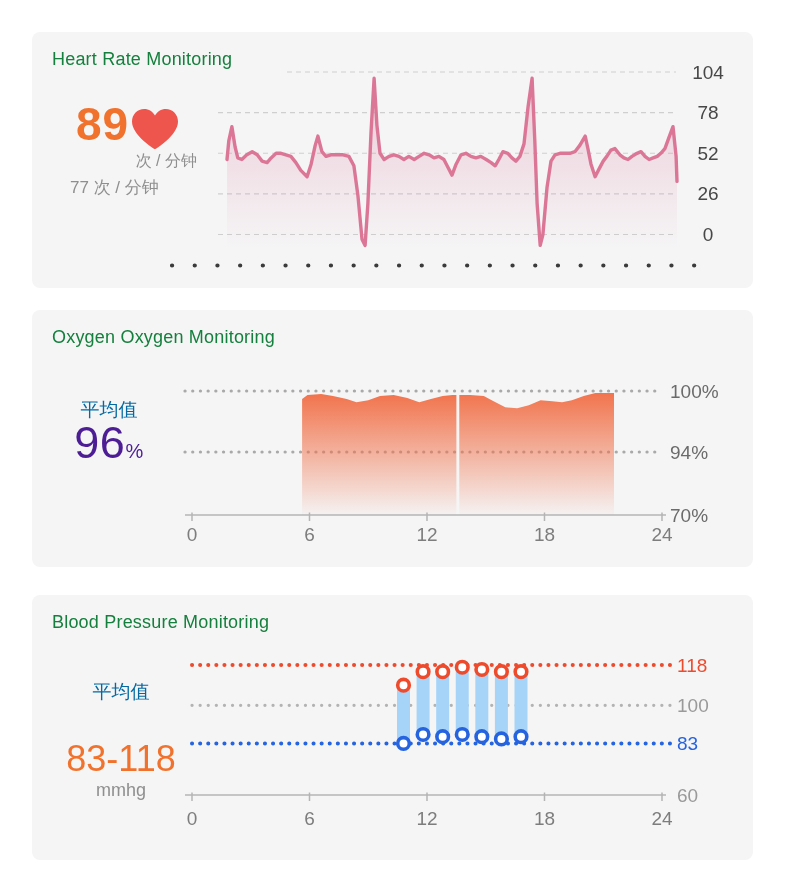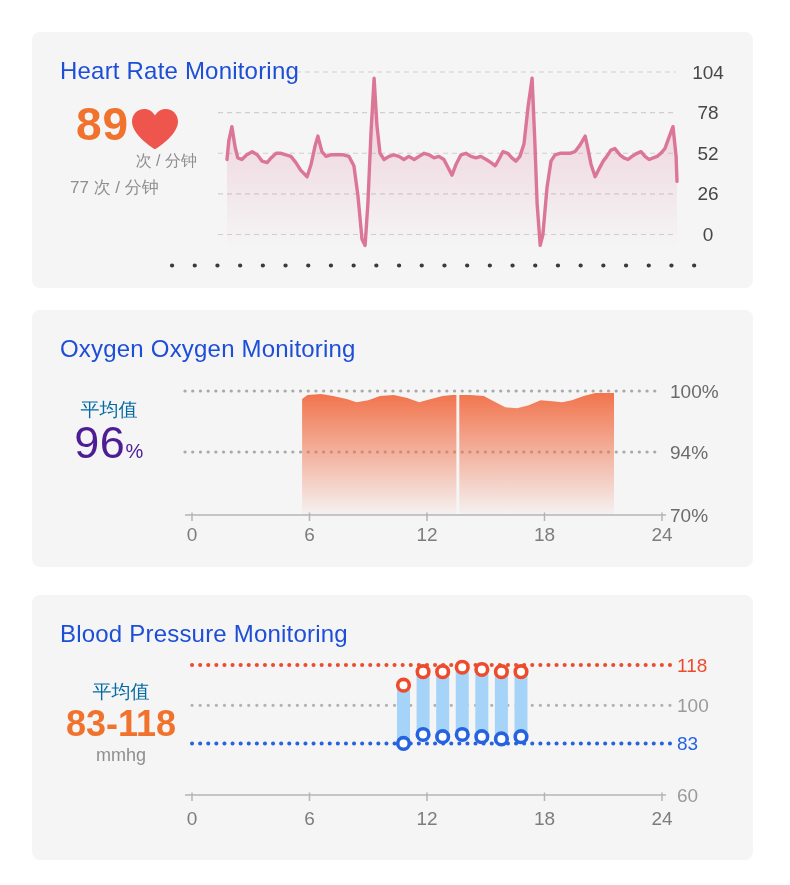--- a/index.html
+++ b/index.html
@@ -2,35 +2,35 @@
 <html><head>
 <meta charset="utf-8">
 <style>
   html,body{margin:0;padding:0;background:#ffffff;}
   body{width:790px;height:885px;font-family:"Liberation Sans",sans-serif;-webkit-font-smoothing:antialiased;}
   .page{position:relative;width:790px;height:885px;background:#ffffff;overflow:hidden;}
   .card{position:absolute;left:32px;width:721px;background:#f5f5f6;border-radius:8px;}
   #card-hr{top:32px;height:256px;}
   #card-o2{top:310px;height:257px;}
   #card-bp{top:595px;height:265px;}
-  .card-title{position:absolute;left:20px;top:17px;margin:8px;font-size:24px;font-weight:500;color:#1d4ed8;letter-spacing:.2px;z-index:2;}
+  .card-title{position:absolute;left:20px;top:17px;margin:0;font-size:18px;font-weight:500;color:#15803d;letter-spacing:.2px;z-index:2;}
   .chart{position:absolute;left:0;top:0;width:721px;}
   
   .hr-value-row{position:absolute;left:44px;top:70px;display:flex;align-items:flex-start;z-index:2;}
   .hr-value{font-size:46px;line-height:44px;font-weight:700;color:#f0722d;letter-spacing:1px;}
   .heart-icon{width:46px;height:42px;margin-left:3px;margin-top:6px;}
   .hr-unit{position:absolute;left:0;top:119px;width:165px;text-align:right;font-size:16px;color:#8f8f8f;z-index:2;}
   .hr-avg{position:absolute;left:38px;top:144px;font-size:17px;color:#8f8f8f;z-index:2;}
   
   .o2-left{position:absolute;left:10px;top:88px;width:134px;text-align:center;z-index:2;}
   .bp-left{position:absolute;left:14px;top:85px;width:150px;text-align:center;z-index:2;}
   .avg-label{font-size:19px;color:#0369a1;line-height:24px;}
   .o2-value{font-size:45px;line-height:42px;font-weight:500;color:#4c1d95;letter-spacing:.5px;}
   .o2-pct{font-size:20px;font-weight:400;}
-  .bp-value{font-size:36px;line-height:40px;font-weight:700;color:#f0722d;}
+  .bp-value{font-size:36px;line-height:40px;font-weight:400;color:#f0722d;margin-top:35px;}
   .bp-unit{font-size:18px;color:#8f8f8f;line-height:22px;}
 </style>
 </head>
 <body>
 
 <div class="page">
 
   <section class="card" id="card-hr">
     <h2 class="card-title">Heart Rate Monitoring</h2>
     <div class="hr-value-row">

